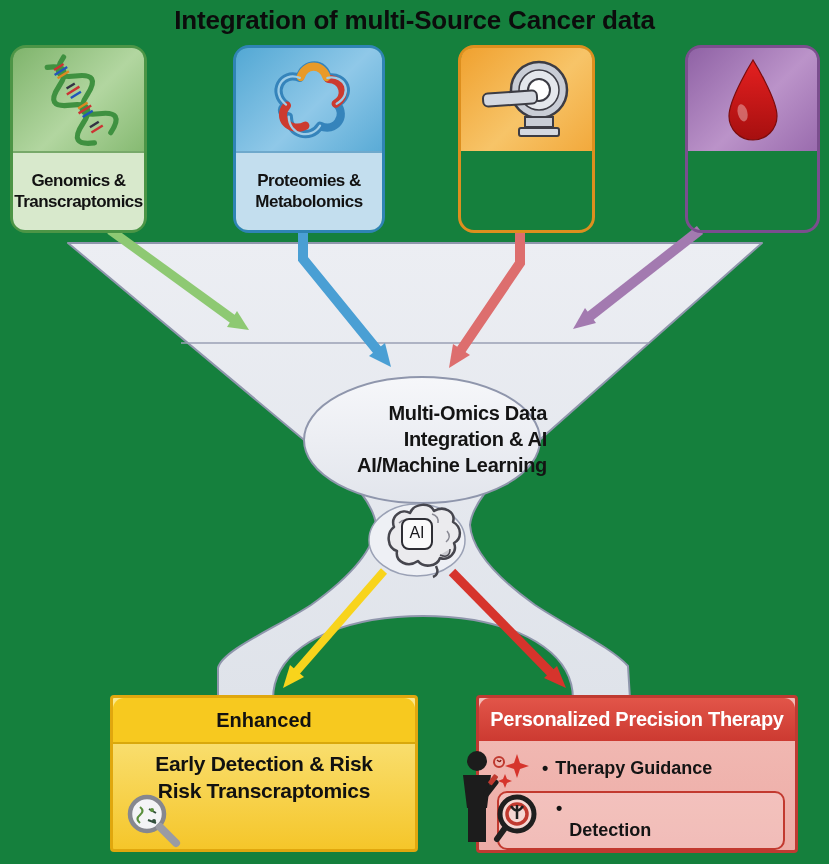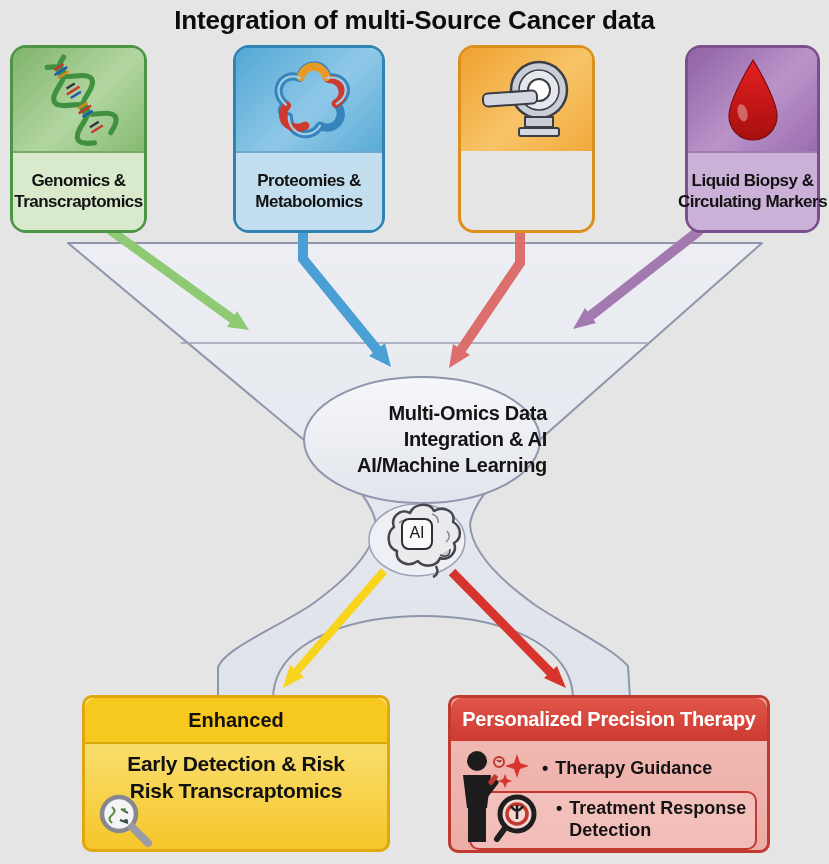--- a/index.html
+++ b/index.html
@@ -1,16 +1,16 @@
 <!DOCTYPE html>
 <html><head>
 <meta charset="utf-8">
 <style>
   html,body{margin:0;padding:0;background:#ffffff;}
-  #canvas{position:relative;width:829px;height:864px;background:#e5e5e5;overflow:hidden;
+  #canvas{position:relative;width:829px;height:864px;background:#15803d;overflow:hidden;
           font-family:"Liberation Sans", sans-serif;}
   #diagram-svg{position:absolute;left:0;top:0;z-index:1;}
   .abs{position:absolute;}
   #page-title{left:0;top:5px;width:829px;text-align:center;font-size:26px;font-weight:700;
               color:#0c0c0c;z-index:2;letter-spacing:-0.2px;}
   
   .src-box{top:45px;height:188px;border-radius:16px;border:3px solid;z-index:2;
            display:flex;flex-direction:column;box-sizing:border-box;}
   .src-icon-area{height:103px;display:flex;align-items:center;justify-content:center;
                  border-radius:12px 12px 0 0;}
@@ -28,21 +28,21 @@
   #box-imaging .src-label{background:#f8cd83;border-top:2px solid #e5a94a;}
   #box-liquid{left:685px;width:135px;border-color:#7b4e8e;}
   #box-liquid .src-icon-area{background:linear-gradient(135deg,#8f62a5,#bb93c9 55%,#9a6cae);}
   #box-liquid .src-label{background:#cbb0d8;border-top:2px solid #9d7cb0;}
   
   #hub-text{left:297px;top:400px;width:250px;text-align:right;font-size:20px;font-weight:700;
             color:#141414;line-height:26px;z-index:2;letter-spacing:-0.3px;}
   #ai-label{left:397px;top:524px;width:40px;text-align:center;font-size:16px;font-weight:400;
             color:#18181c;z-index:3;}
   
-  .out-box{border-radius:10px;border:3px solid;z-index:2;box-sizing:border-box;}
+  .out-box{border-radius:4px;border:3px solid;z-index:2;box-sizing:border-box;margin-left:28px;}
   #box-enhanced{left:82px;top:695px;width:308px;height:157px;border-color:#e0a70e;
                 background:linear-gradient(180deg,#fbe88a,#f5c62a);}
   #enhanced-header{left:0;top:0;width:100%;height:44px;background:#f7c91f;
                    border-bottom:2px solid #d9a80c;border-radius:11px 11px 0 0;
                    text-align:center;line-height:44px;font-size:20px;font-weight:700;color:#111;}
   #enhanced-body{left:0;top:52px;width:100%;text-align:center;font-size:21px;font-weight:700;
                  color:#111;line-height:27px;letter-spacing:-0.3px;}
   #box-therapy{left:448px;top:695px;width:322px;height:158px;border-color:#bf3a31;
                background:linear-gradient(180deg,#f2bcb6,#edaca6);}
   #therapy-header{left:0;top:0;width:100%;height:43px;background:linear-gradient(180deg,#e25549,#cc3a31);
@@ -183,24 +183,20 @@
     </div>
   </div>
 
   <div class="abs src-box" id="box-liquid">
     <div class="src-icon-area">
       <svg width="80" height="90" viewBox="0 0 100 112">
         <path d="M50,6 C50,6 20,54 20,76 A30,30 0 0 0 80,76 C80,54 50,6 50,6 Z" fill="url(#dropGrad)" stroke="#7a0c0c" stroke-width="1.5"></path>
         <ellipse cx="37" cy="72" rx="6" ry="11" fill="rgba(255,255,255,0.35)" transform="rotate(-14 37 72)"></ellipse>
       </svg>
     </div>
-    <div class="src-label">
-      <span>Liquid Biopsy &amp;</span>
-      <span>Circulating Markers</span>
-    </div>
   </div>
 
   <div class="abs" id="hub-text">
     <div>Multi-Omics Data</div>
     <div>Integration &amp; AI</div>
     <div>AI/Machine Learning</div>
   </div>
   <div class="abs" id="ai-label">AI</div>
 
   <div class="abs out-box" id="box-enhanced">
@@ -223,21 +219,21 @@
     <div class="abs" id="therapy-header">Personalized Precision Therapy</div>
     <div class="abs" id="therapy-panel"></div>
   </div>
   <div class="abs bullet-row" id="bullet-1">
     <span>•</span>
     <span>Therapy Guidance</span>
   </div>
   <div class="abs bullet-row" id="bullet-2">
     <span>•</span>
     <span>
-      <span>Treatment Response</span><br>
+      <br>
       <span>Detection</span>
     </span>
   </div>
   <svg class="abs art" style="left:455px;top:748px;" width="92" height="102" viewBox="0 0 92 102">
     <circle cx="22" cy="13" r="10" fill="#1c1c1c"></circle>
     <path d="M8,27 L36,27 L32,60 L26,60 L26,94 L17,94 L17,60 L12,60 Z" fill="#1c1c1c"></path>
     <rect x="13" y="58" width="8" height="36" fill="#1c1c1c"></rect>
     <rect x="23" y="58" width="8" height="36" fill="#1c1c1c"></rect>
     <rect x="33" y="30" width="6" height="20" rx="2" transform="rotate(38 36 40)" fill="#1c1c1c"></rect>
     <rect x="36" y="26" width="5" height="11" rx="1" transform="rotate(38 38 31)" fill="#c0392f"></rect>

